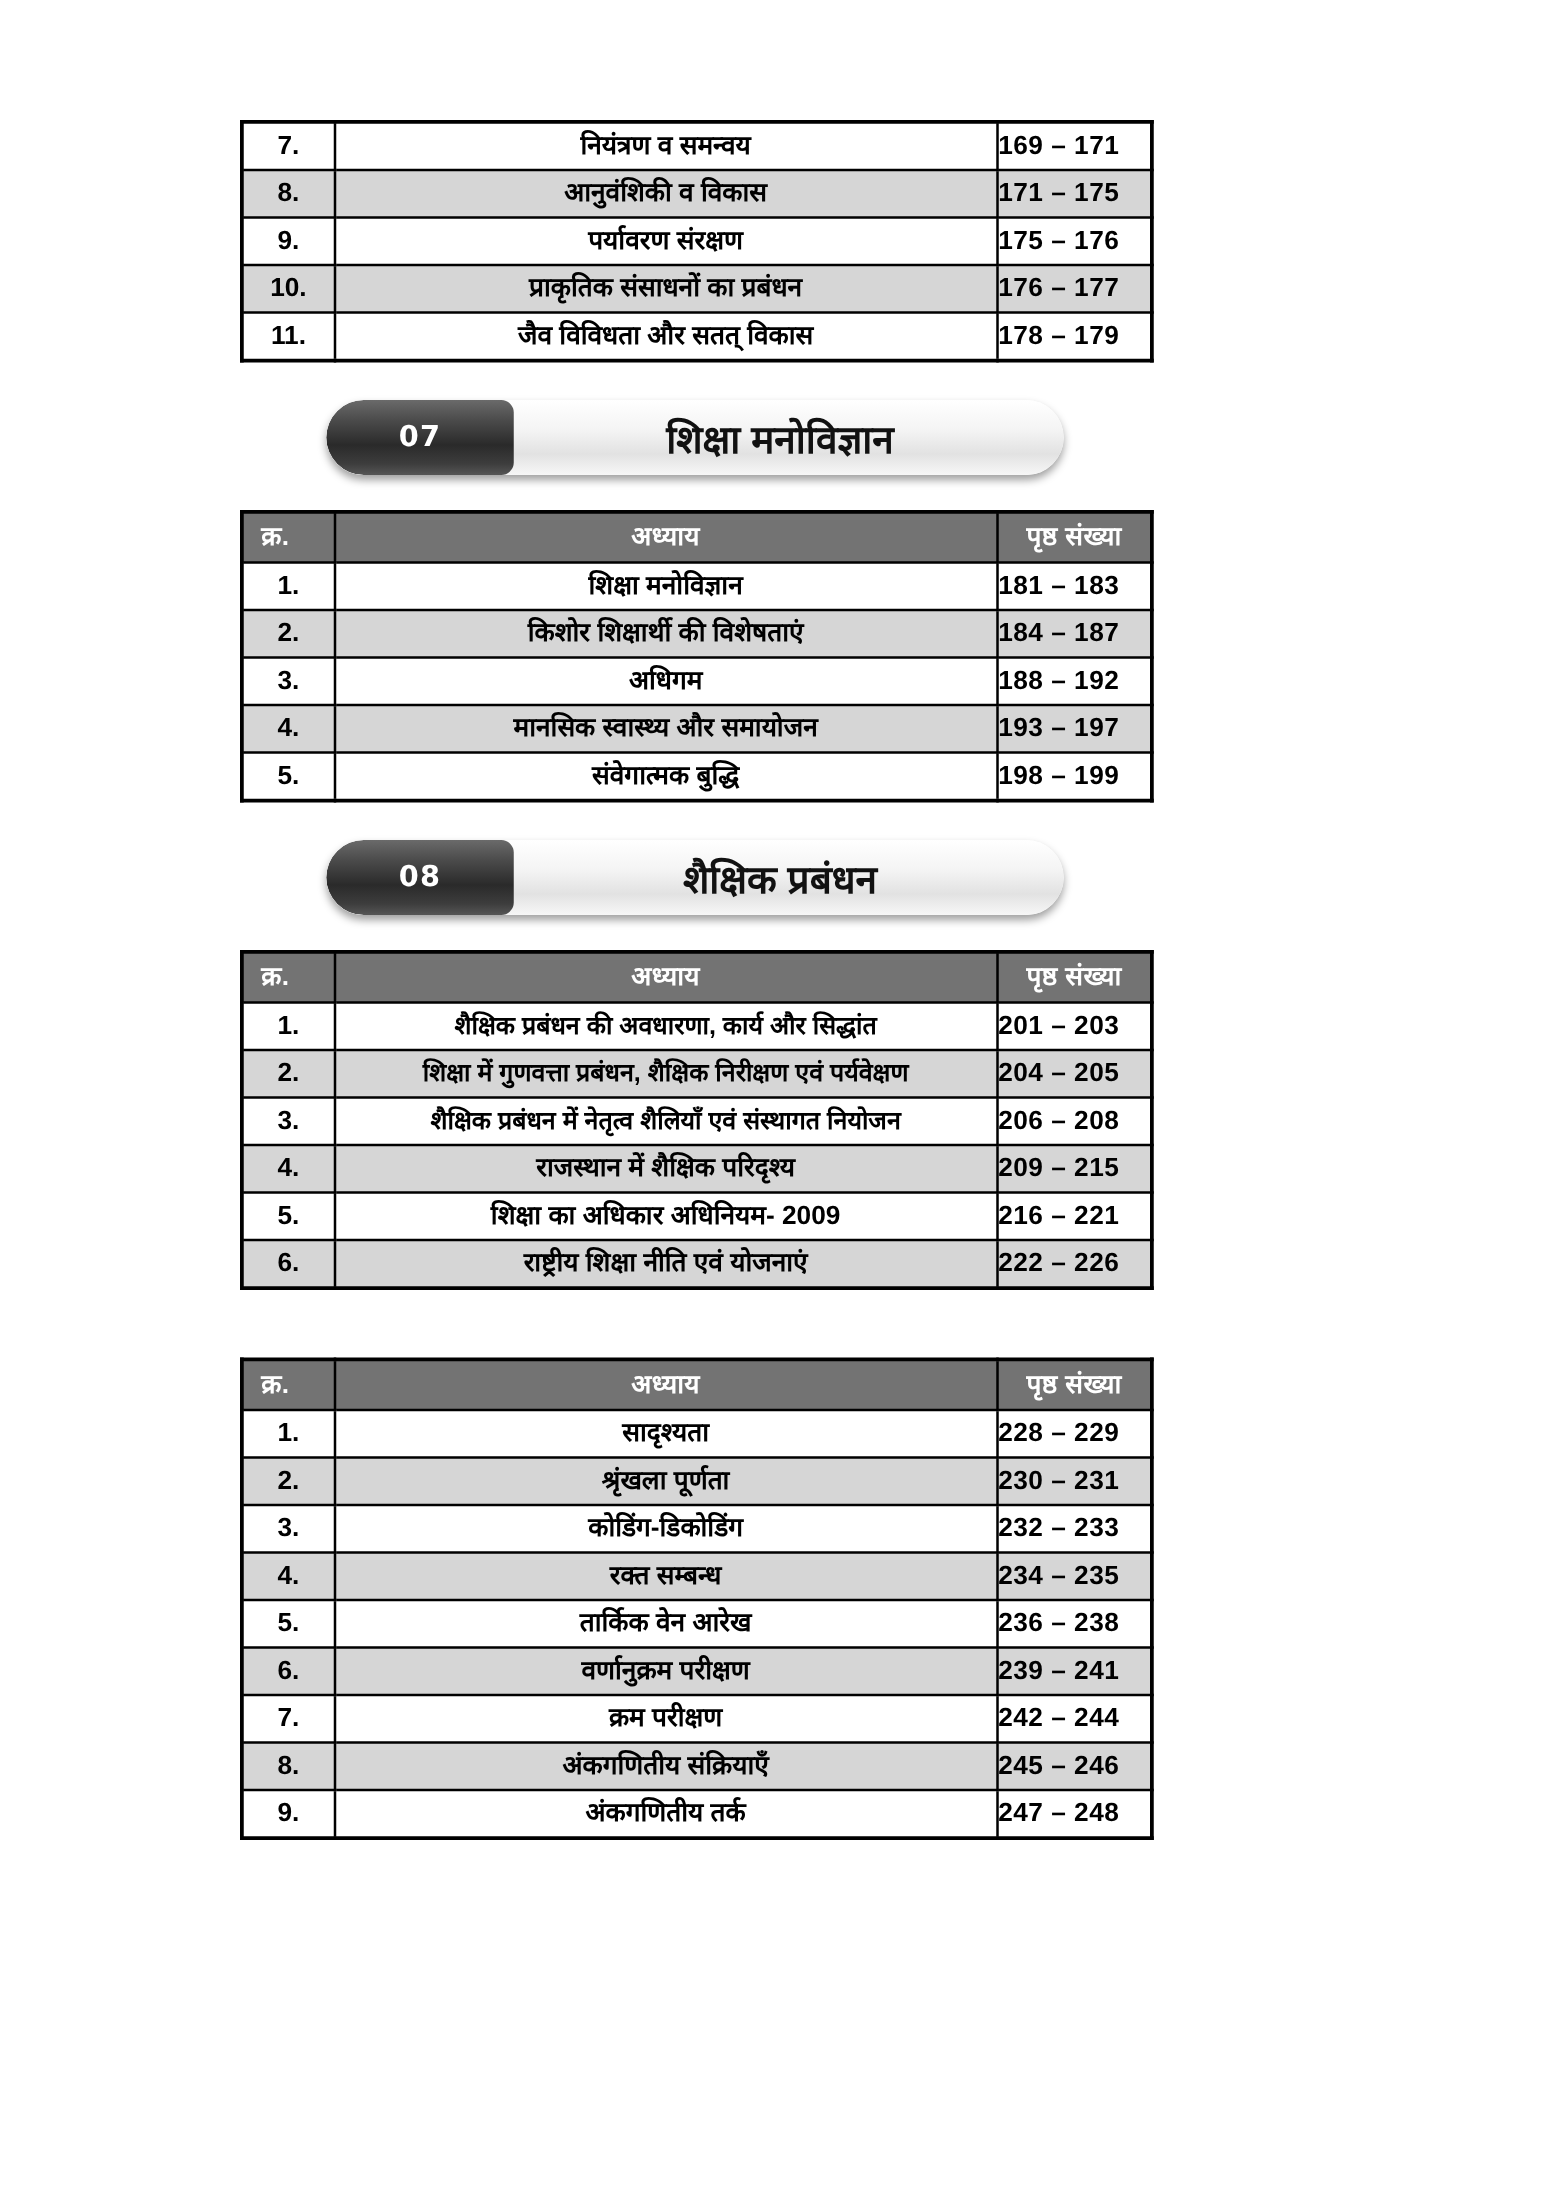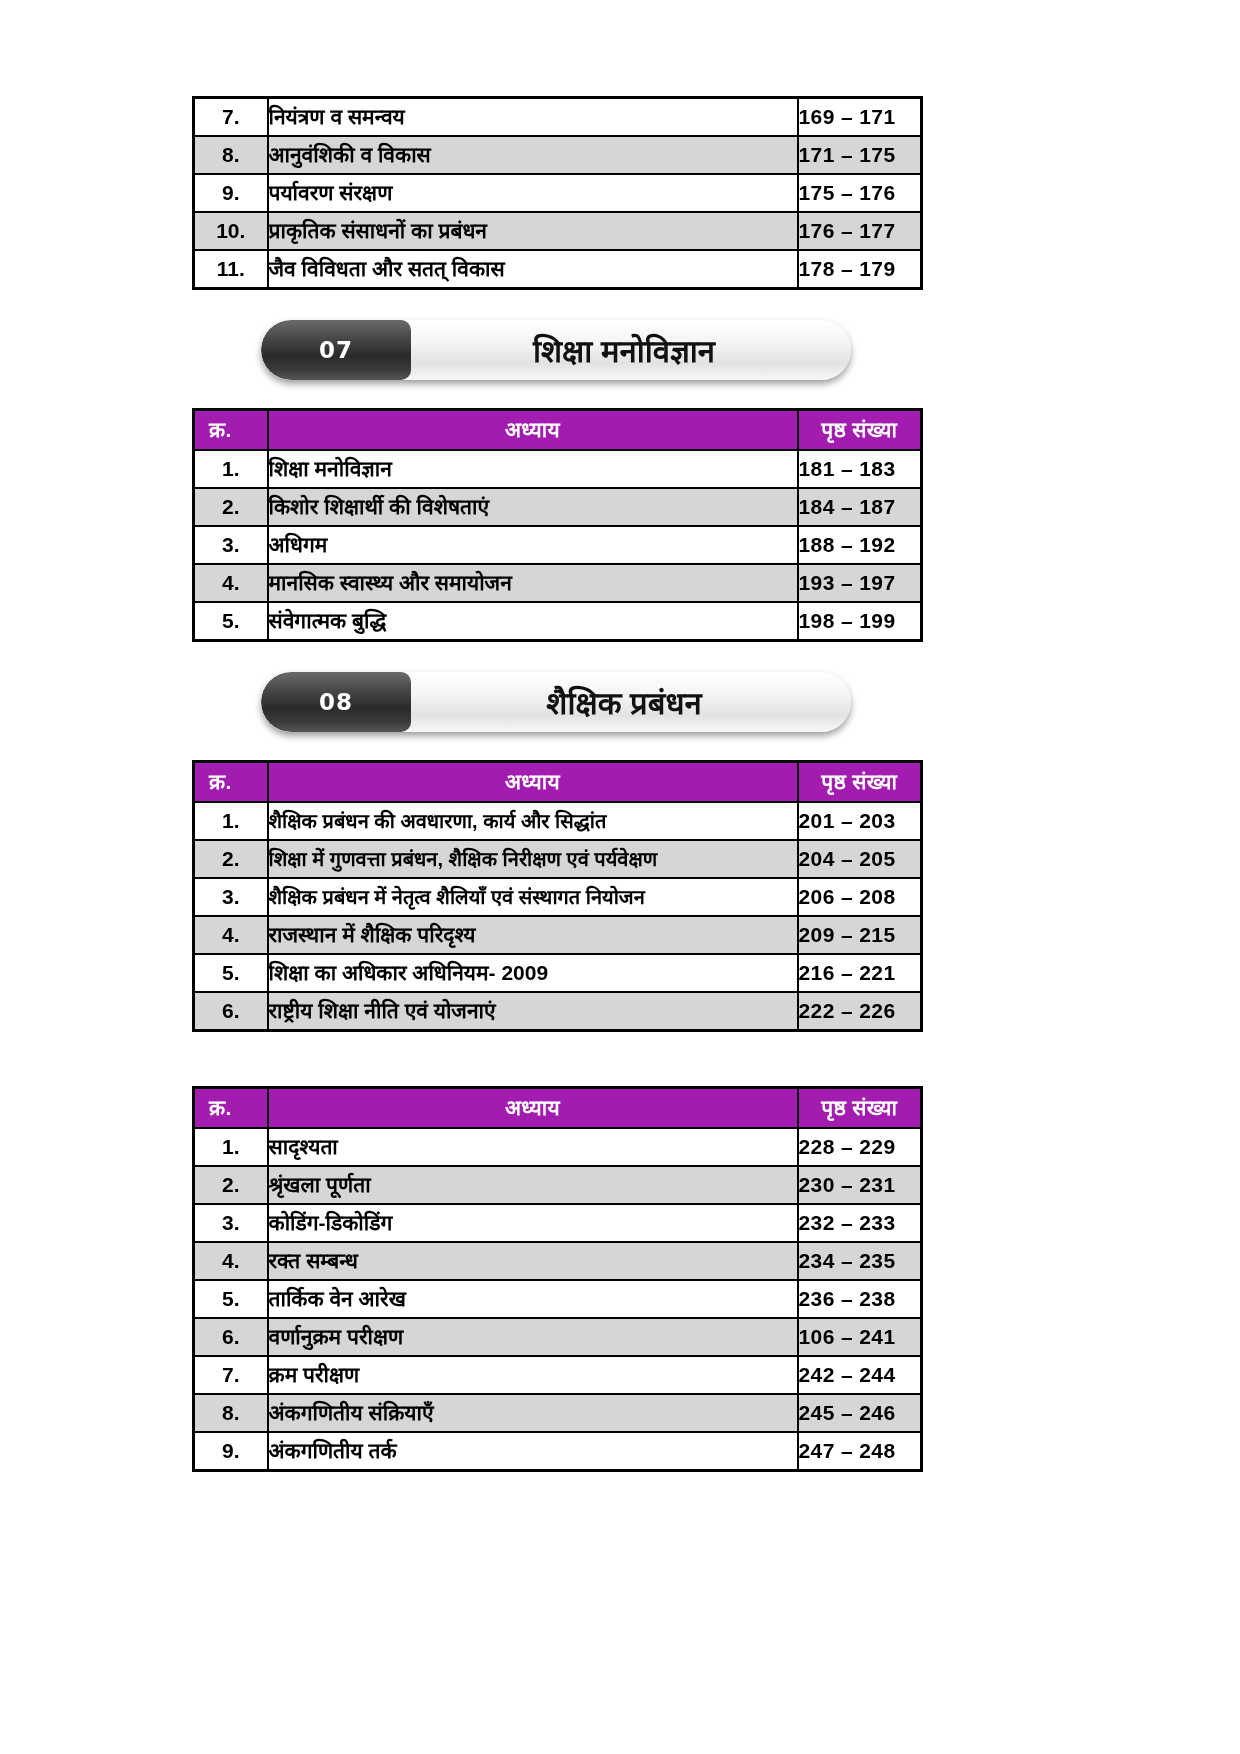--- a/index.html
+++ b/index.html
@@ -43,32 +43,32 @@
   table.toc th, table.toc td {
     border: 2px solid #000;
     padding: 0;
     height: 36px;
     vertical-align: middle;
     font-size: 21px;
     font-weight: bold;
     line-height: 1.15;
   }
   table.toc thead th {
-    background: #a21caf;
+    background: #737373;
     color: #ffffff;
     height: 38px;
     font-size: 21px;
     letter-spacing: 0.3px;
   }
   table.toc thead th.h-no { text-align: left;  padding-left: 14px; }
   table.toc thead th.h-ch { text-align: center; }
   table.toc thead th.h-pg { text-align: center; }
 
   td.cell-no { text-align: center; font-size: 22px; }
-  td.cell-ch { text-align: left; padding-left: 14px; font-size: 22px; }
+  td.cell-ch { text-align: center; padding-left: 14px; font-size: 22px; }
   td.cell-pg { text-align: left; font-size: 21px; letter-spacing: 0.4px; }
 
   tr.alt td { background: #d6d6d6; }
   tr.plain td { background: #ffffff; }
 
   
   td.cell-ch.dense { font-size: 20px; }
 
   
   .banner-wrap {
@@ -310,21 +310,21 @@
           <td class="cell-pg">234 – 235</td>
         </tr>
         <tr class="plain">
           <td class="cell-no">5.</td>
           <td class="cell-ch">तार्किक वेन आरेख</td>
           <td class="cell-pg">236 – 238</td>
         </tr>
         <tr class="alt">
           <td class="cell-no">6.</td>
           <td class="cell-ch">वर्णानुक्रम परीक्षण</td>
-          <td class="cell-pg">106 – 241</td>
+          <td class="cell-pg">239 – 241</td>
         </tr>
         <tr class="plain">
           <td class="cell-no">7.</td>
           <td class="cell-ch">क्रम परीक्षण</td>
           <td class="cell-pg">242 – 244</td>
         </tr>
         <tr class="alt">
           <td class="cell-no">8.</td>
           <td class="cell-ch">अंकगणितीय संक्रियाएँ</td>
           <td class="cell-pg">245 – 246</td>

